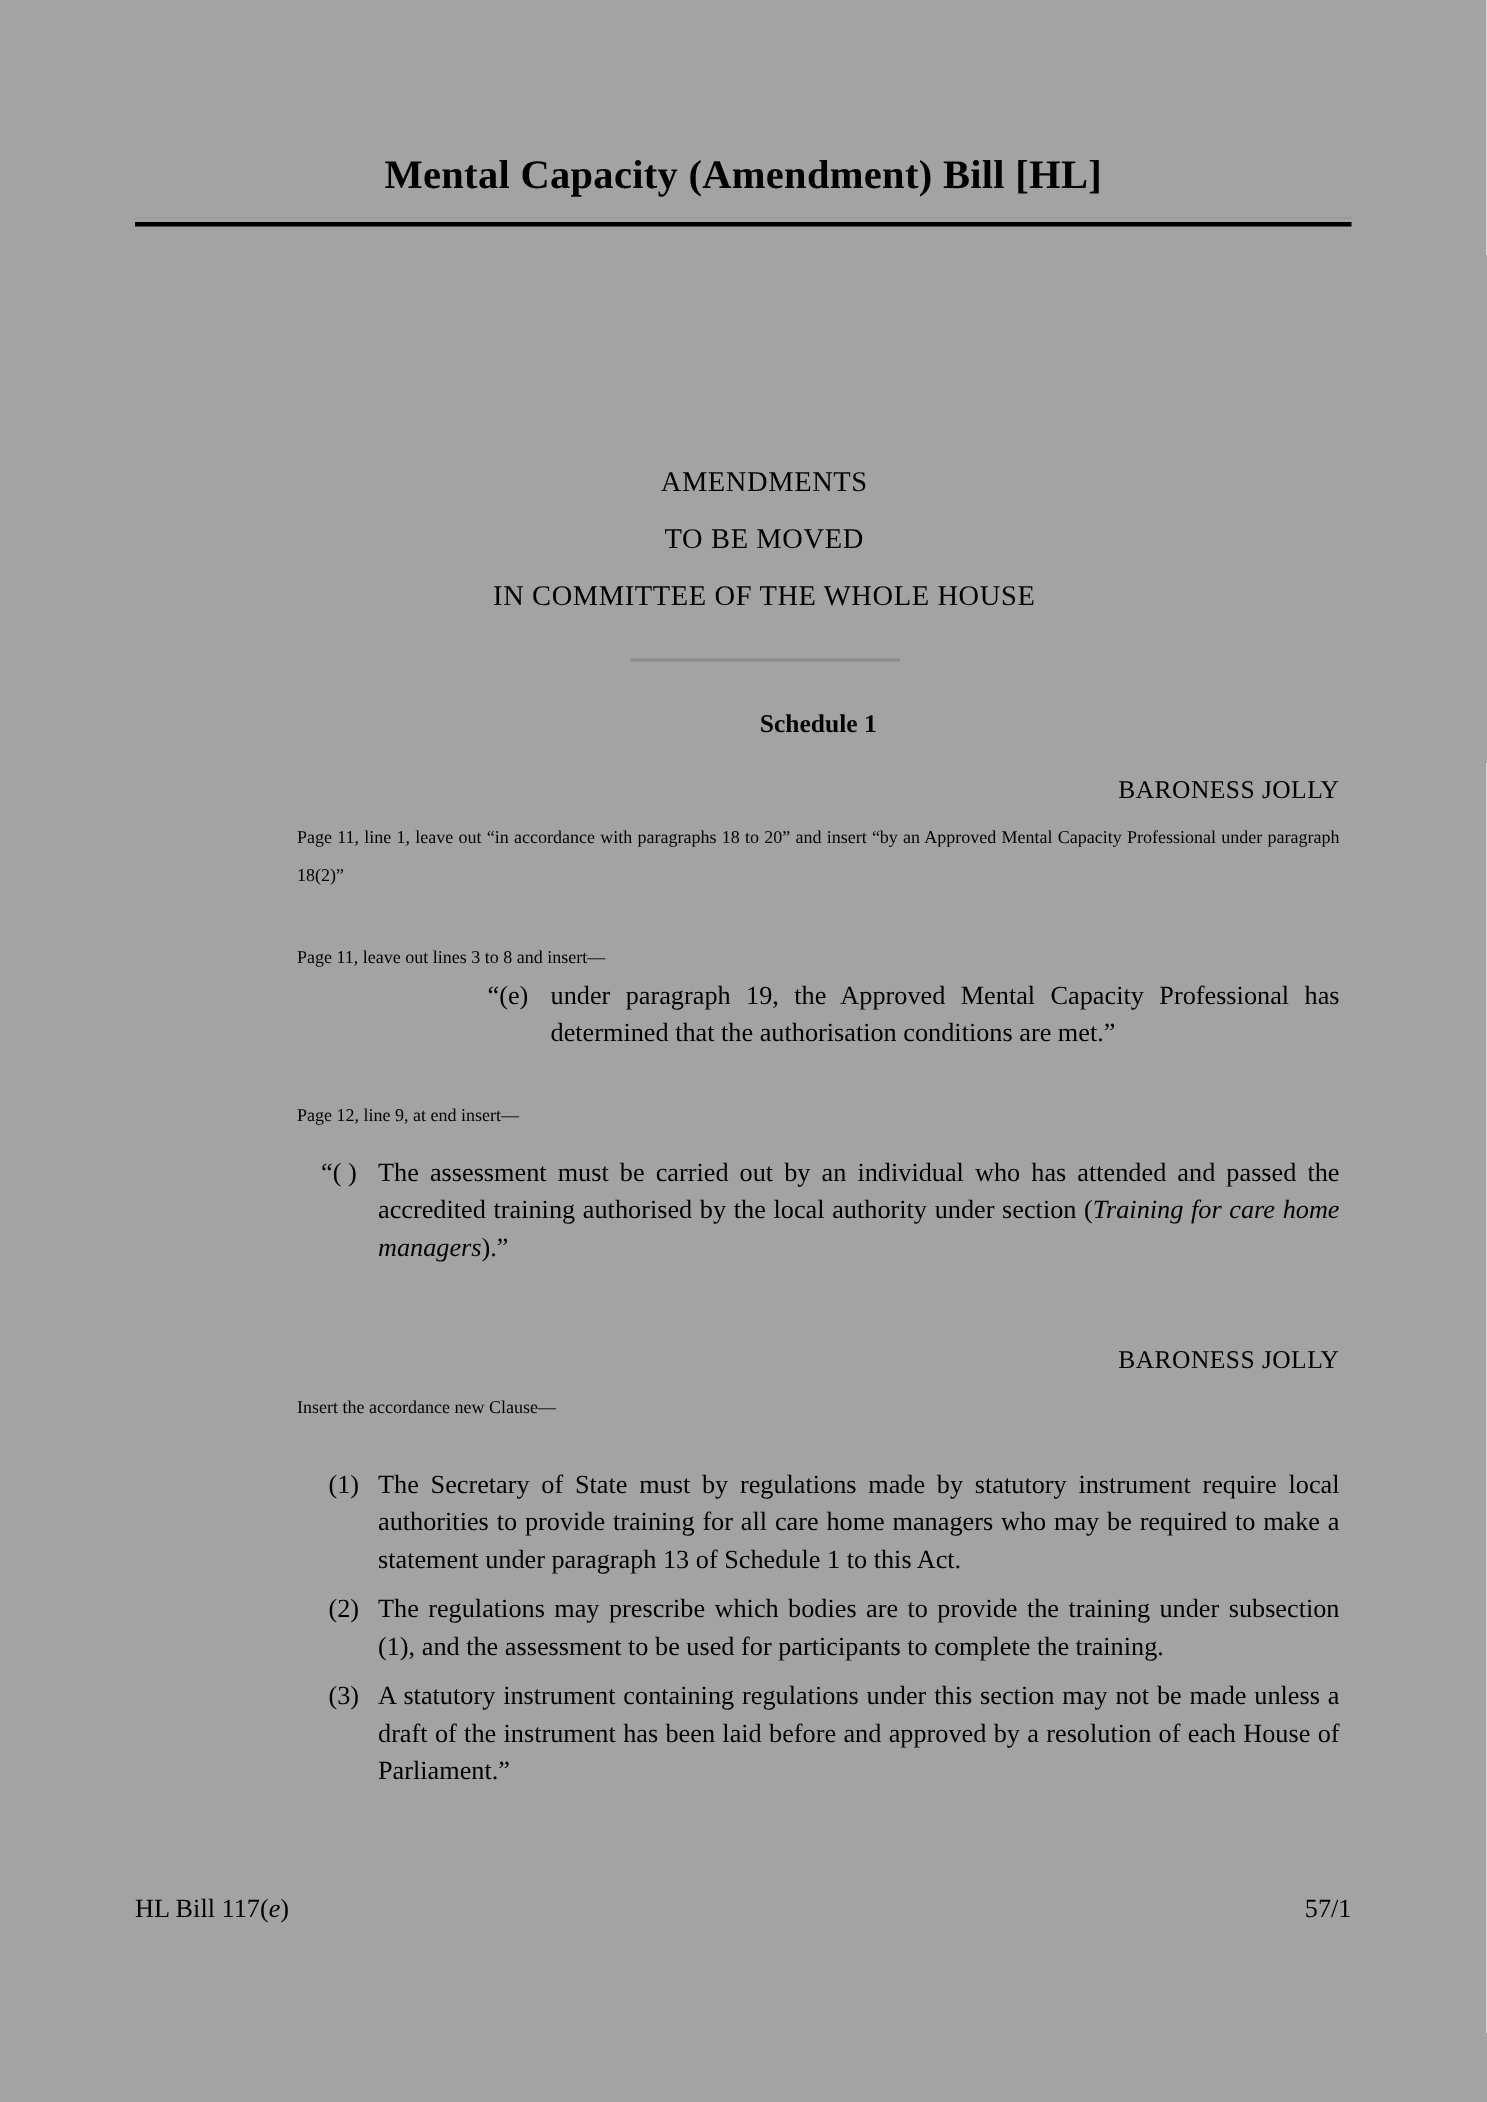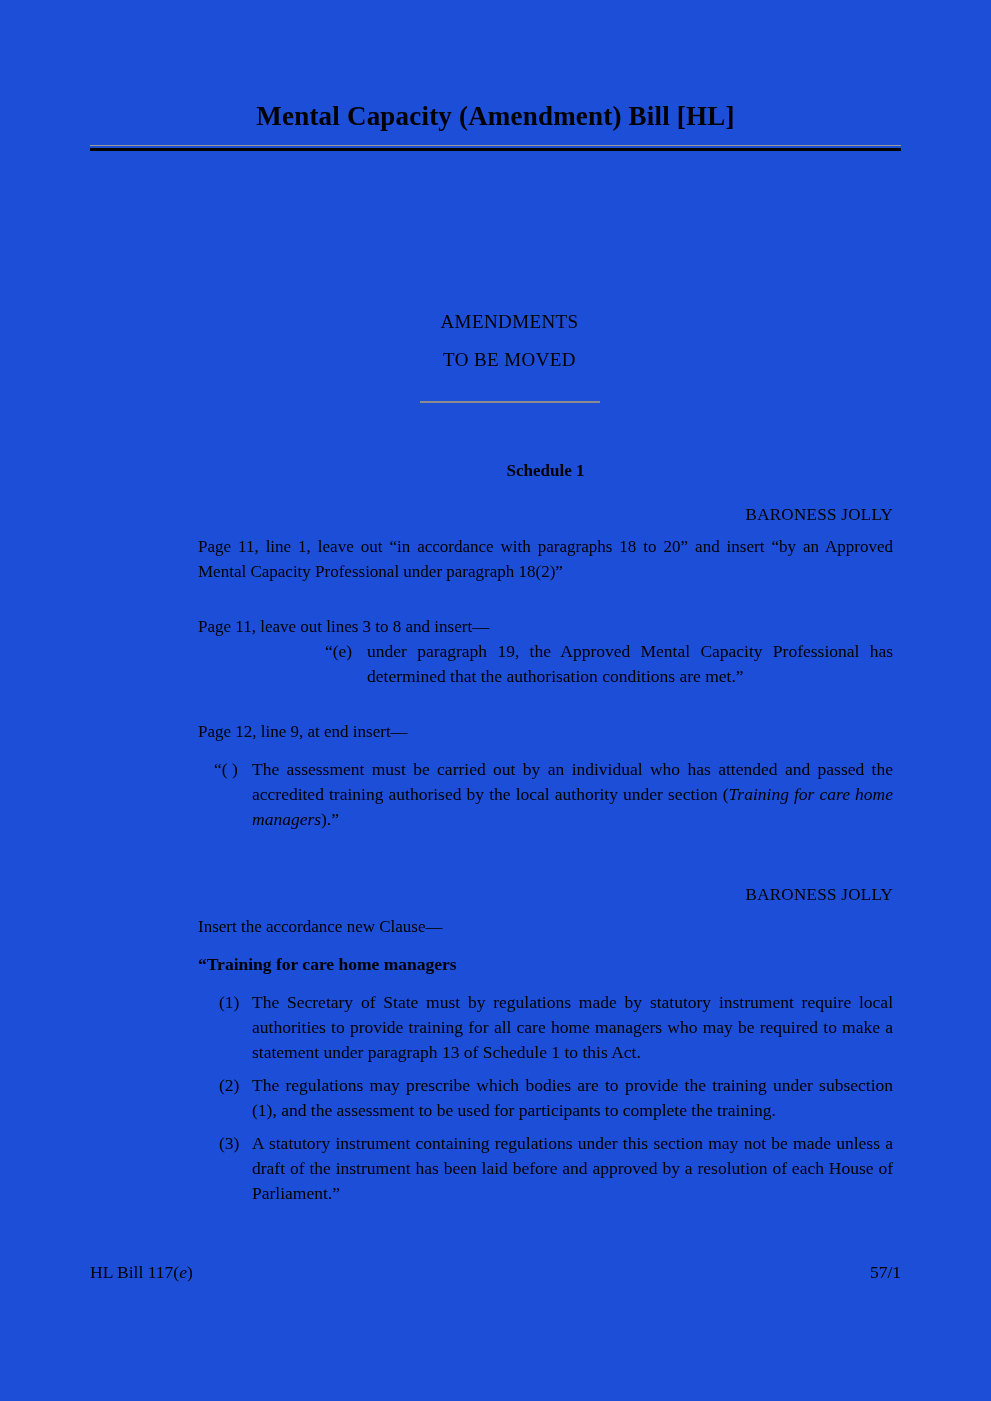--- a/index.html
+++ b/index.html
@@ -9,21 +9,21 @@
   }
   body {
     font-family: "Liberation Serif", "DejaVu Serif", serif;
     color: #000000;
   }
   .page {
     position: relative;
     width: 991px;
     height: 1401px;
     margin: 0 auto;
-    background: #1d4ed8;
+    background: #a3a3a3;
     overflow: hidden;
     box-sizing: border-box;
   }
 
   
   .title-block {
     position: absolute;
     left: 90px;
     top: 100px;
     width: 811px;
@@ -69,39 +69,39 @@
     width: 180px;
     height: 2px;
     background: #8c8c8c;
     margin: 22px auto 0 auto;
   }
 
   
   .content {
     position: absolute;
     left: 198px;
-    top: 460px;
+    top: 472px;
     width: 695px;
   }
   .section-title {
     font-size: 17px;
     font-weight: bold;
     text-align: center;
     margin: 0;
     line-height: 22px;
   }
   .mover {
     font-size: 17px;
     text-align: right;
     letter-spacing: 0.3px;
     margin: 0;
     line-height: 22px;
   }
   .amend-para {
-    font-size: 17px;
+    font-size: 12px;
     line-height: 25px;
     text-align: justify;
     margin: 0;
     hyphens: none;
   }
   .amend-para.lead {
     text-align: left;
   }
 
   
@@ -188,20 +188,21 @@
     <h1 class="doc-title">Mental Capacity (Amendment) Bill [HL]</h1>
     <div class="rule-double">
       <div class="rule-thin"></div>
       <div class="rule-thick"></div>
     </div>
   </div>
 
   <div class="headings">
     <div class="heading-line">AMENDMENTS</div>
     <div class="heading-line">TO BE MOVED</div>
+    <div class="heading-line">IN COMMITTEE OF THE WHOLE HOUSE</div>
     <div class="short-rule"></div>
   </div>
 
   <div class="content">
 
     <div class="section-title">Schedule 1</div>
     <div class="gap-md"></div>
     <div class="mover">BARONESS JOLLY</div>
     <div class="gap-xs"></div>
 
@@ -225,21 +226,20 @@
     </div>
 
     <div class="gap-lg"></div>
 
     <div class="gap-md"></div>
     <div class="mover">BARONESS JOLLY</div>
     <div class="gap-xs"></div>
 
     <p class="amend-para lead">Insert the accordance new Clause—</p>
     <div class="gap-sm"></div>
-    <p class="clause-heading">“Training for care home managers</p>
     <div class="gap-sm"></div>
 
     <div class="subsection">
       <span class="num">(1)</span>
       <span class="stext">The Secretary of State must by regulations made by statutory instrument require local authorities to provide training for all care home managers who may be required to make a statement under paragraph 13 of Schedule 1 to this Act.</span>
     </div>
     <div class="gap-xs"></div>
     <div class="subsection">
       <span class="num">(2)</span>
       <span class="stext">The regulations may prescribe which bodies are to provide the training under subsection (1), and the assessment to be used for participants to complete the training.</span>

